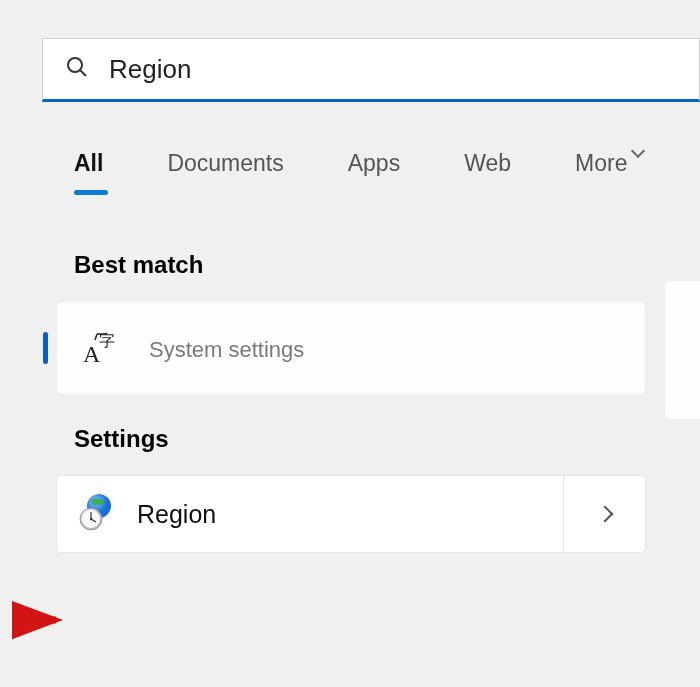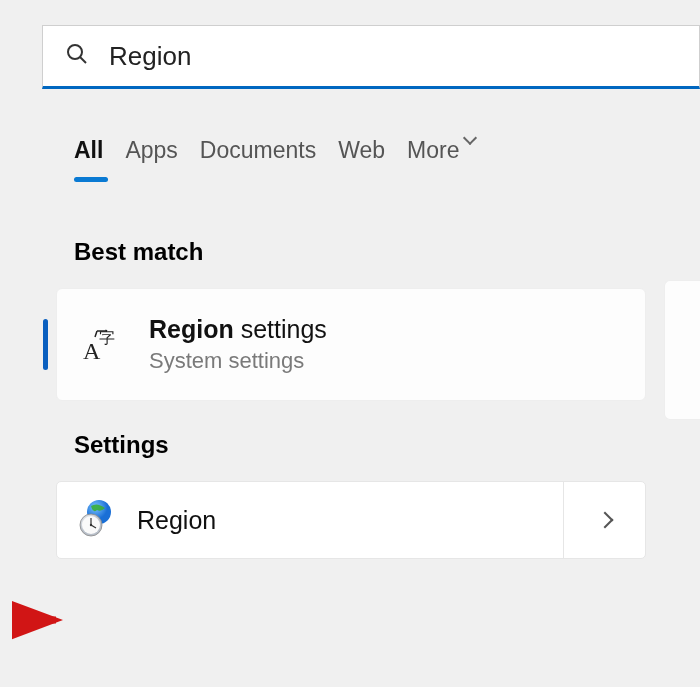--- a/index.html
+++ b/index.html
@@ -5,21 +5,21 @@
     * { box-sizing: border-box; margin: 0; padding: 0; }
     body {
       font-family: "Segoe UI", -apple-system, sans-serif;
       background: #f0f0f0;
       width: 700px;
       height: 687px;
       overflow: hidden;
       position: relative;
     }
     .search-container {
-      margin: 25px 0 0 42px;
+      margin: 38px 0 0 42px;
       width: 658px;
     }
     .search-box {
       display: flex;
       align-items: center;
       background: #fff;
       border: 1px solid #cfcfcf;
       border-bottom: 3px solid #0067c0;
       height: 64px;
       padding: 0 22px;
@@ -30,21 +30,21 @@
       border: none;
       outline: none;
       font-size: 26px;
       color: #222;
       flex: 1;
       background: transparent;
       font-family: inherit;
     }
     .tabs {
       display: flex;
-      gap: 22px;
+      gap: 64px;
       padding: 48px 0 0 32px;
       font-size: 23px;
       color: #555;
     }
     .tab { position: relative; cursor: pointer; padding-bottom: 12px; }
     .tab.active { font-weight: 600; color: #111; }
     .tab.active::after {
       content: "";
       position: absolute;
       bottom: -6px; left: 0;
@@ -162,44 +162,41 @@
       <svg class="search-icon-svg" width="24" height="24" viewBox="0 0 24 24" fill="none" stroke="currentColor" stroke-width="2">
         <circle cx="10" cy="10" r="7"></circle>
         <line x1="21" y1="21" x2="15" y2="15"></line>
       </svg>
     </span>
     <input class="search-input" type="text" value="Region" style="">
   </div>
 
   <div class="tabs">
     <div class="tab active">All</div>
+    <div class="tab">Documents</div>
     <div class="tab">Apps</div>
-    <div class="tab">Documents</div>
     <div class="tab">Web</div>
     <div class="tab more-tab">
       <span>More</span>
       <span class="chevron-down"></span>
     </div>
   </div>
 
   <div class="section-header">Best match</div>
 
   <div class="result-card best">
     <div class="icon-col">
       <svg width="40" height="40" viewBox="0 0 40 40">
         <text x="0" y="34" font-size="24" font-family="serif" fill="#222">A</text>
         <text x="16" y="18" font-size="16" fill="#222">字</text>
         <line x1="14" y1="6" x2="24" y2="6" stroke="#222" stroke-width="1.5"></line>
         <line x1="14" y1="6" x2="12" y2="12" stroke="#222" stroke-width="1.5"></line>
       </svg>
     </div>
     <div class="result-text">
-      <div class="title">
-        <span class="bold">Region</span><span> settings</span>
-      </div>
       <div class="subtitle">System settings</div>
     </div>
   </div>
 
   <div class="section-header secondary">Settings</div>
 
   <div class="settings-row">
     <div class="settings-row-main">
       <span>
         <svg width="40" height="40" viewBox="0 0 40 40">

